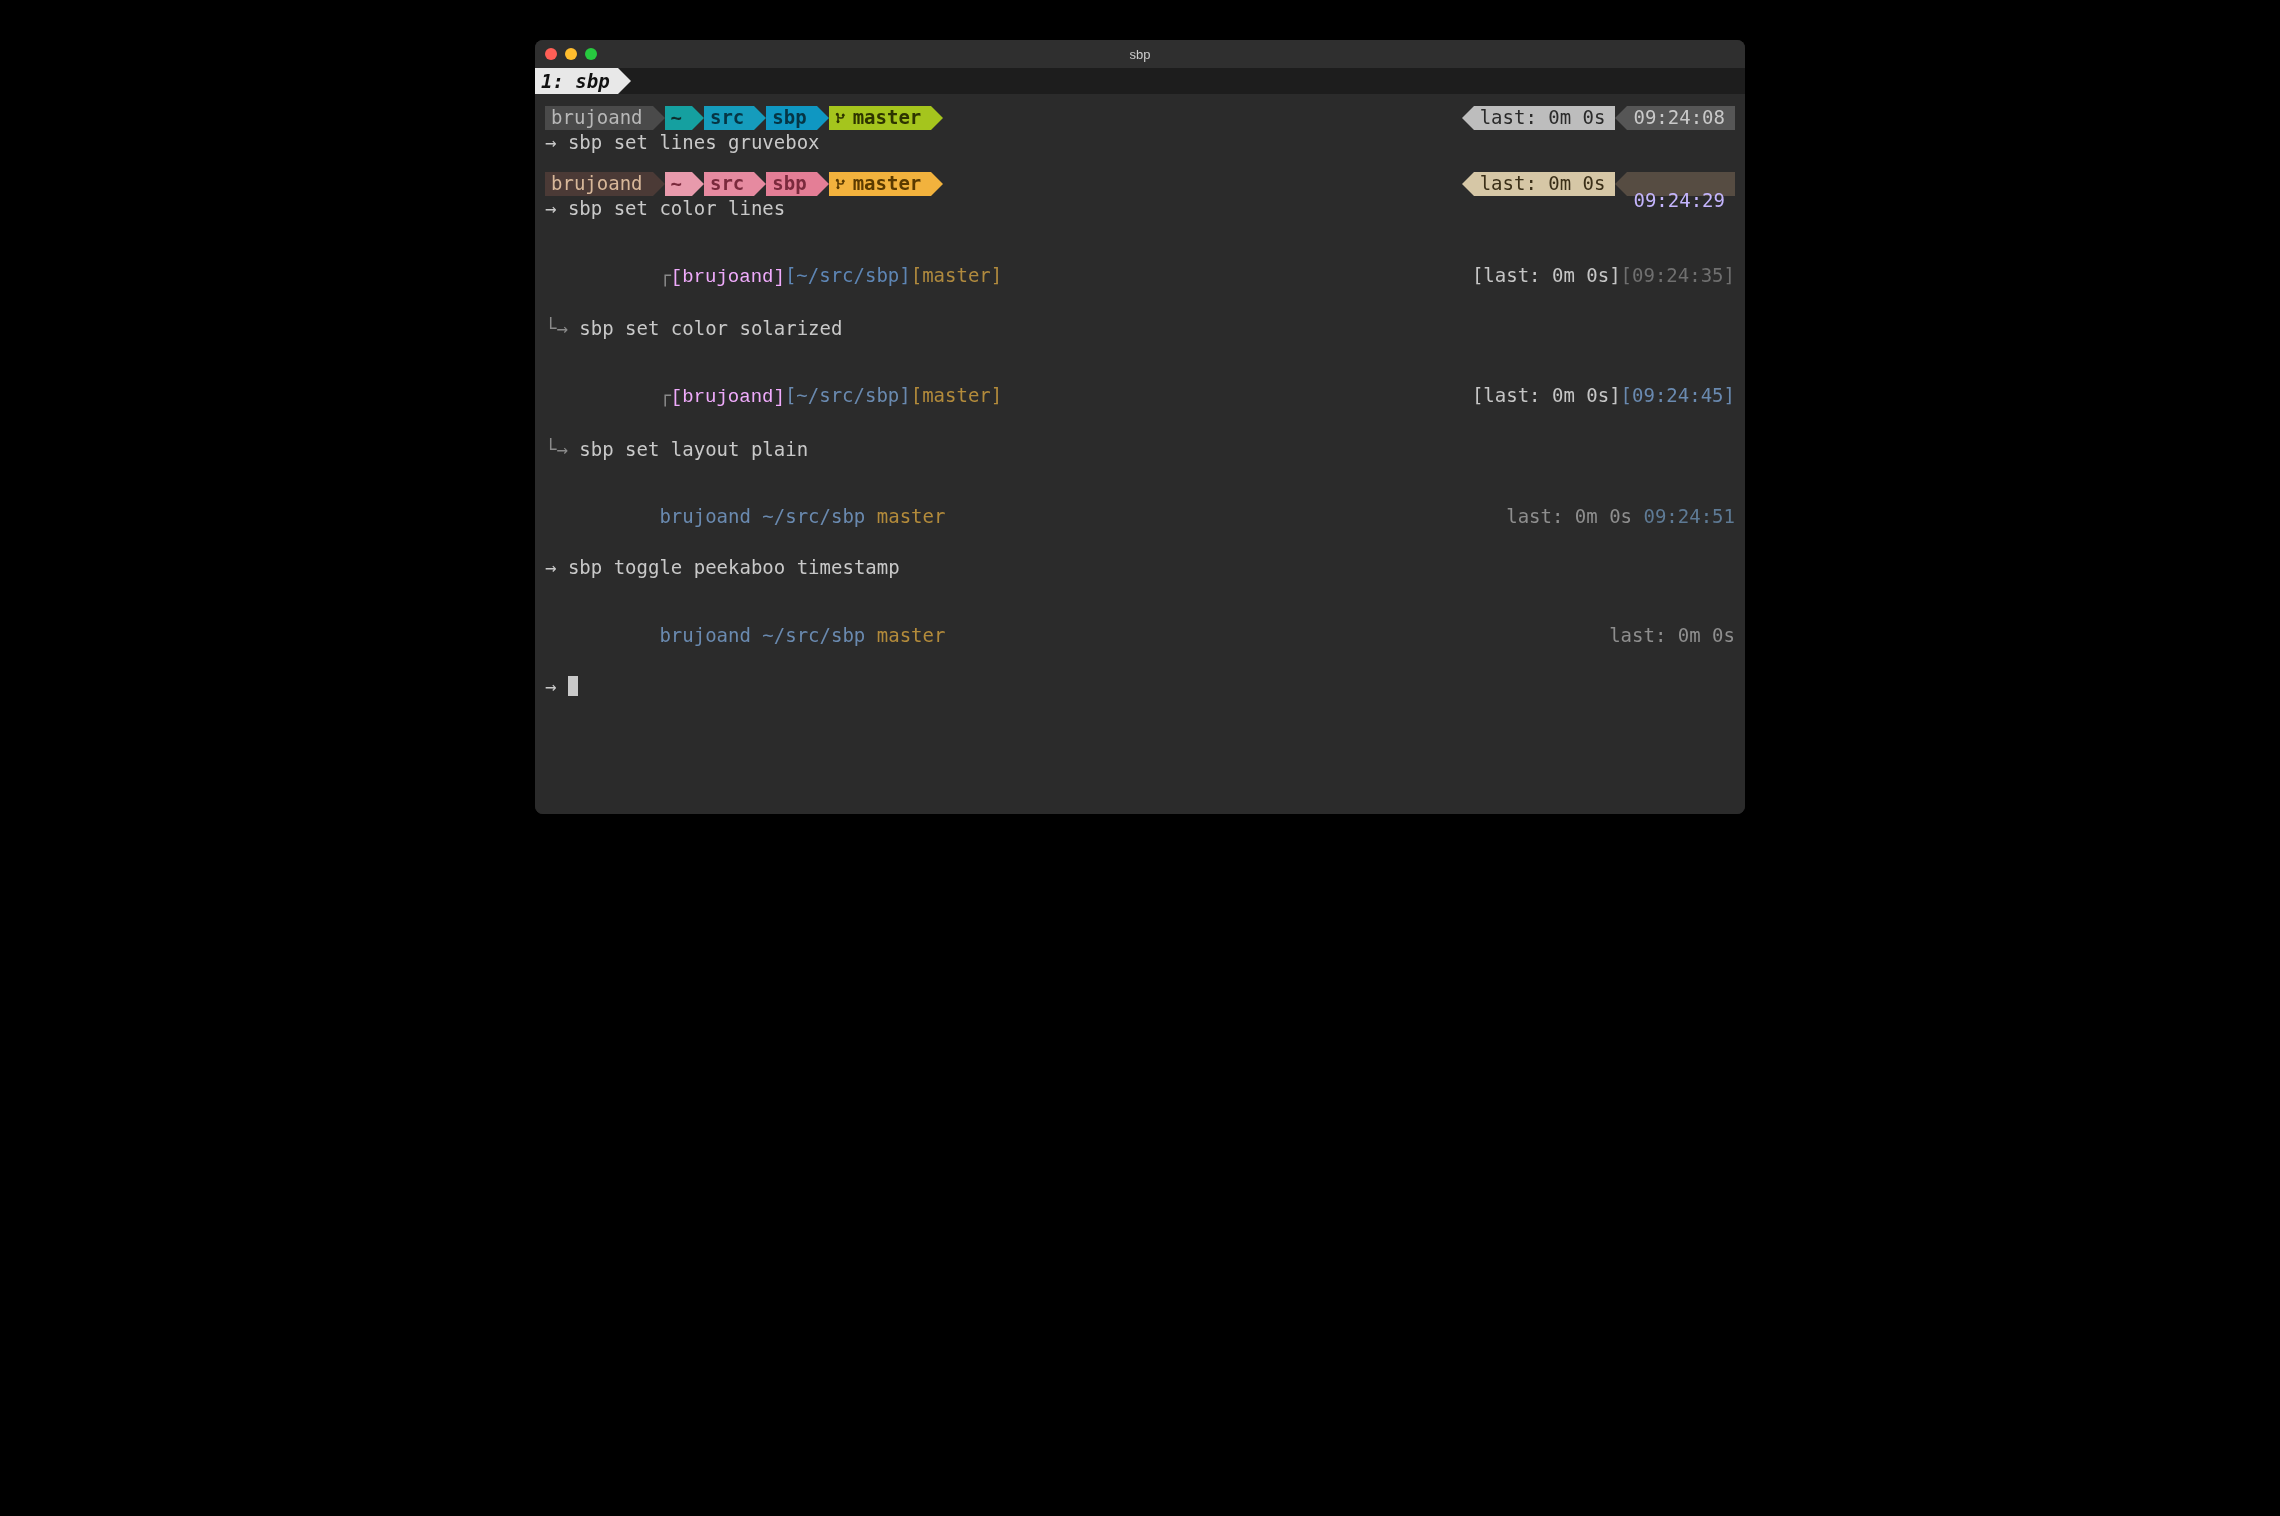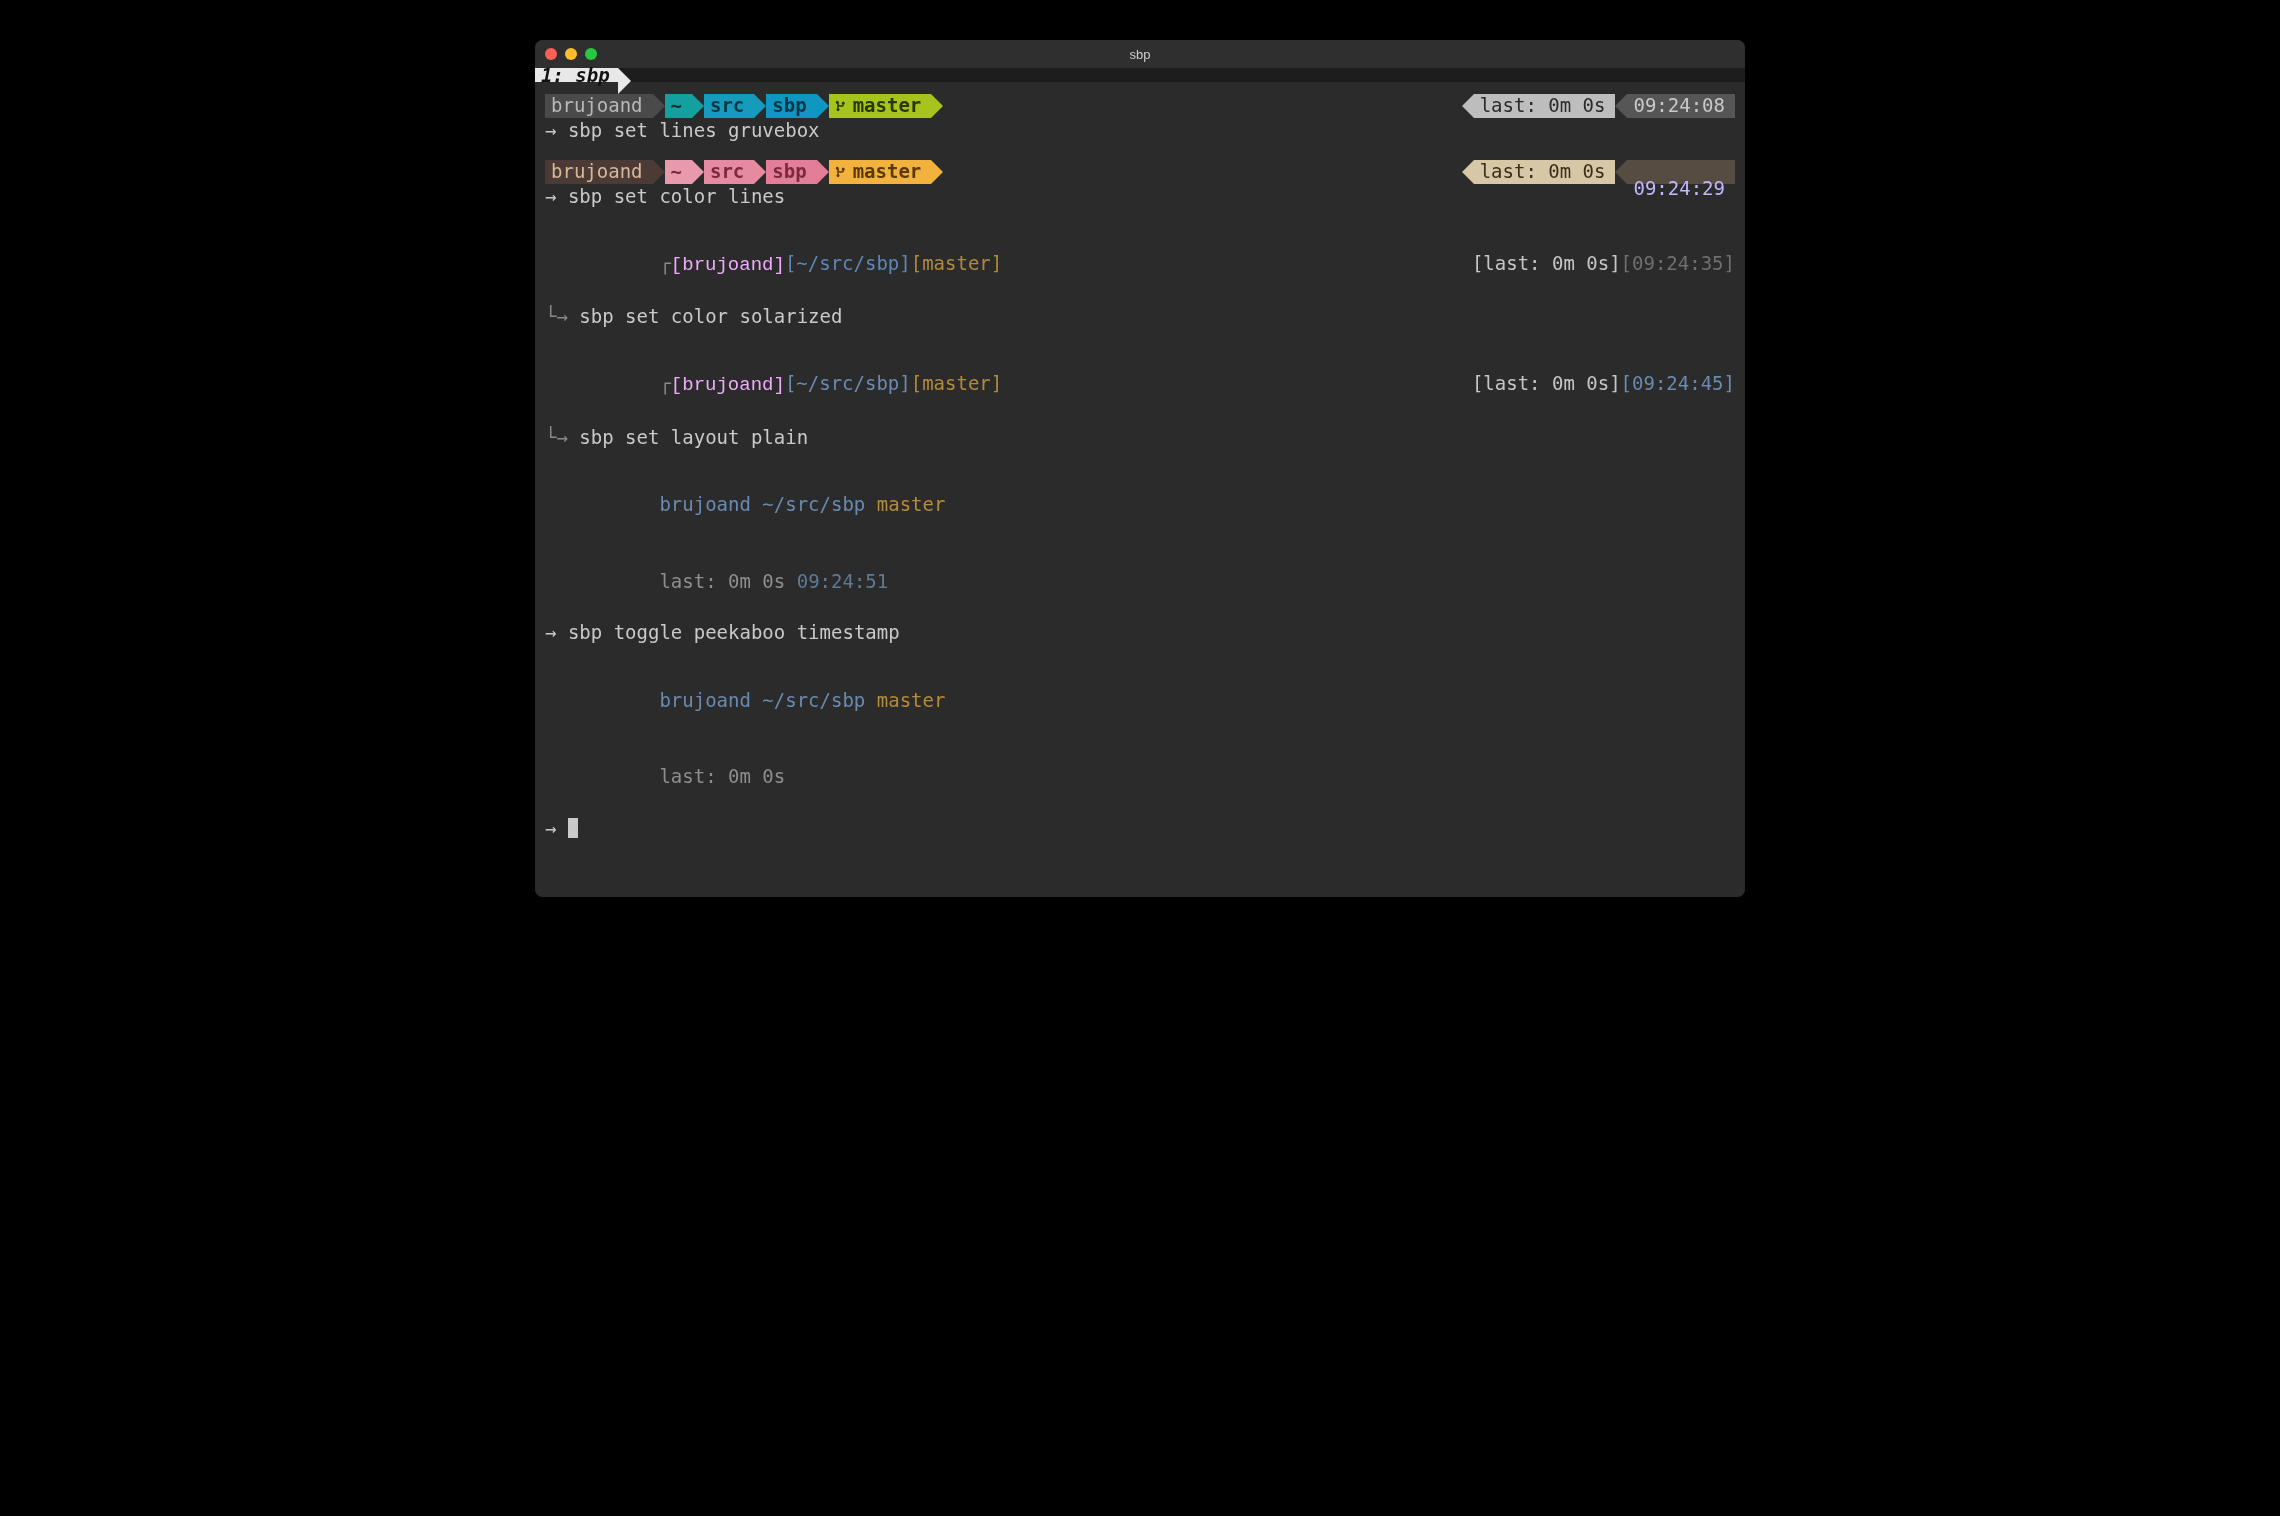--- a/index.html
+++ b/index.html
@@ -39,21 +39,21 @@
   .title {
     position: absolute; left: 0; right: 0; text-align: center;
     color: #ccc; font-size: 13px;
     font-family: -apple-system, "Helvetica Neue", sans-serif;
     pointer-events: none;
   }
 
   
   .tabbar {
     background: #1d1d1d;
-    height: 14px;
+    height: 26px;
     display: flex;
     align-items: stretch;
   }
   .tab {
     background: #e8e8e8;
     color: #111;
     font-weight: bold;
     font-style: italic;
     display: flex;
     align-items: center;
@@ -154,21 +154,21 @@
   .bk-user   { color:#f0abfc;font-family:Liberation Mono, monospace; }
   .bk-path   { color:#5e86b5; }
   .bk-master { color:#b08a3e; }
   .bk-last   { color:#c6c6c6; }
   .bk-time   { color:#6f6f6f; }
   .bk-path-sol{ color:#6a8ab0; }
   .bk-master-sol{ color:#b38b3b; }
   .hook { color:#8a8a8a; }
 
   
-  .plain-row { display:flex; justify-content:space-between; white-space:pre;flex-direction:column; }
+  .plain-row { display:flex; justify-content:space-between; white-space:pre; }
   .pl-user   { color:#6a8ab0; }
   .pl-path   { color:#6a8ab0; }
   .pl-master { color:#b38b3b; }
   .pl-last   { color:#8e8e8e; }
   .pl-time   { color:#5e7a95; }
 
   .cursor {
     display:inline-block;
     width: 10px; height: 20px;
     background:#c9c9c9;

